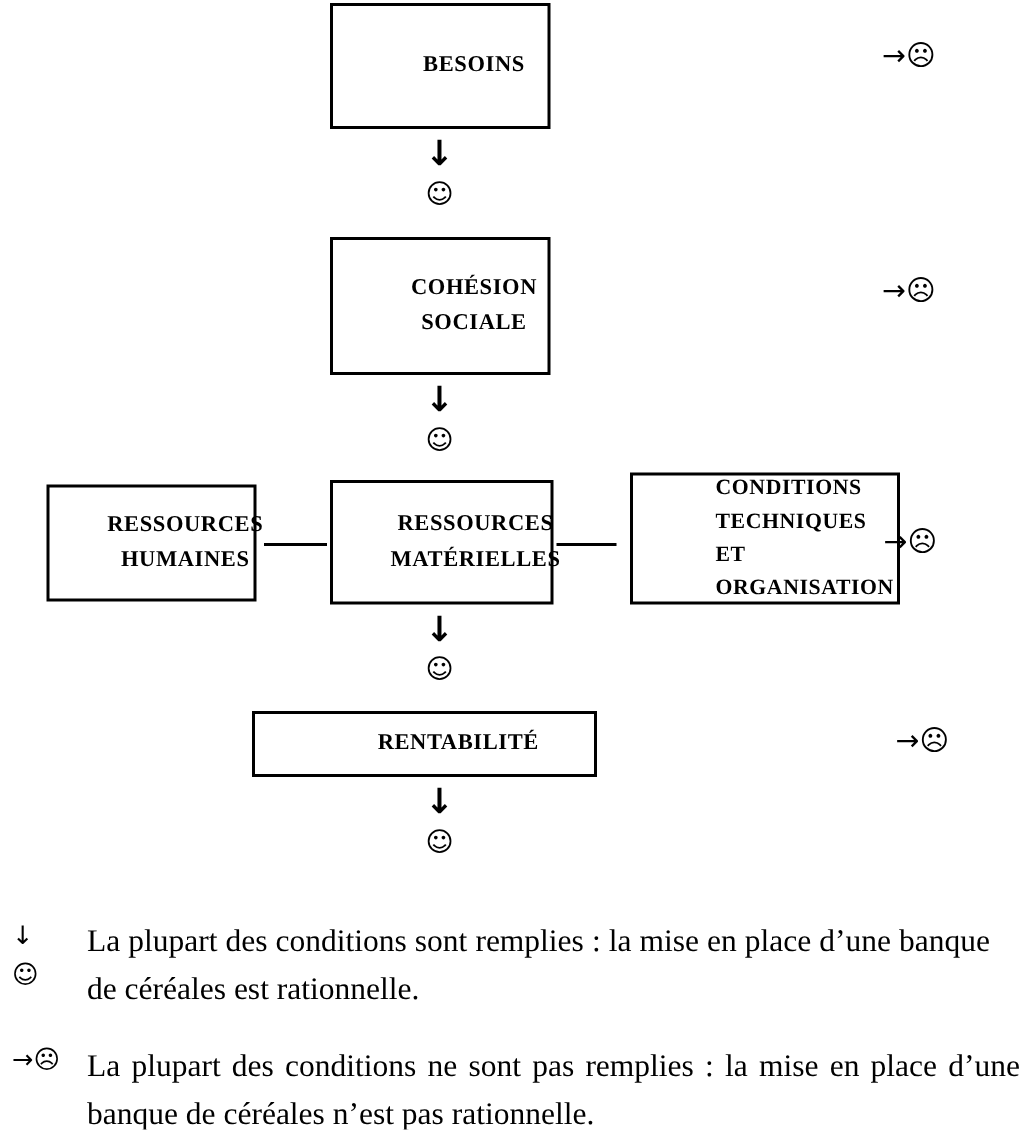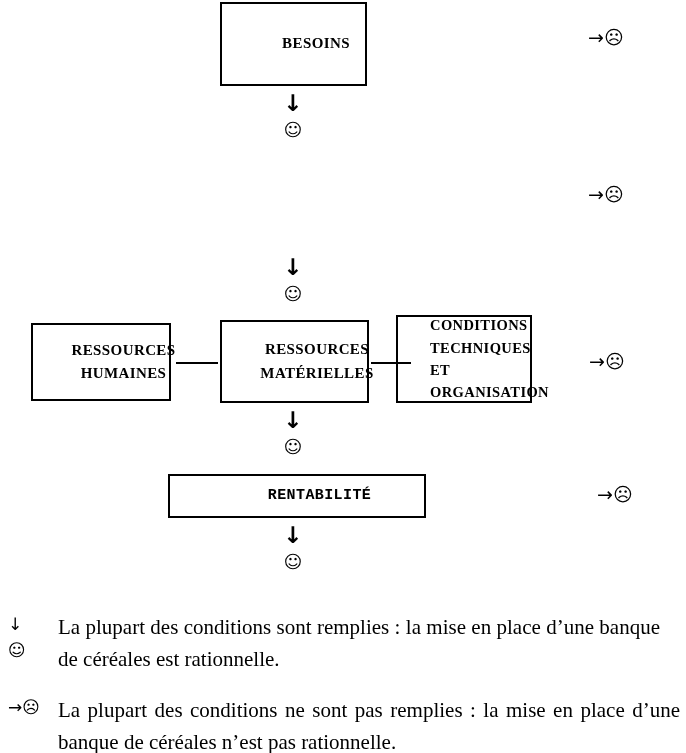--- a/index.html
+++ b/index.html
@@ -49,22 +49,22 @@
     text-align: left;
   }
   .node.align-left .node-text {
     padding-left: 10px;
   }
 
   #node-besoins      { left: 220px; top: 2px;   width: 147px; height: 84px; }
   #node-cohesion     { left: 220px; top: 158px; width: 147px; height: 92px; }
   #node-humaines     { left: 31px;  top: 323px; width: 140px; height: 78px; }
   #node-materielles  { left: 220px; top: 320px; width: 149px; height: 83px; }
-  #node-conditions   { left: 396px; top: 315px; width: 136px; height: 88px; font-size: 14.5px; justify-content: center; }
-  #node-rentabilite  { left: 168px; top: 474px; width: 258px; height: 44px; font-family: Liberation Mono, monospace; }
+  #node-conditions   { left: 420px; top: 315px; width: 180px; height: 88px; font-size: 14.5px; }
+  #node-rentabilite  { left: 168px; top: 474px; width: 230px; height: 44px; }
 
   
   .connector {
     position: absolute;
     width: 46px;
     text-align: center;
     line-height: 1;
   }
   .connector .arrow-down {
     display: block;
@@ -154,20 +154,23 @@
 </style>
 </head>
 <body>
 
 <div class="canvas">
 
   <div class="node" id="node-besoins">
     <span class="node-text">BESOINS</span>
   </div>
 
+  <div class="node" id="node-cohesion">
+    <span class="node-text">COHÉSION<br>SOCIALE</span>
+  </div>
 
   <div class="node" id="node-humaines">
     <span class="node-text">RESSOURCES<br>HUMAINES</span>
   </div>
 
   <div class="node" id="node-materielles">
     <span class="node-text">RESSOURCES<br>MATÉRIELLES</span>
   </div>
 
   <div class="node align-left" id="node-conditions">

